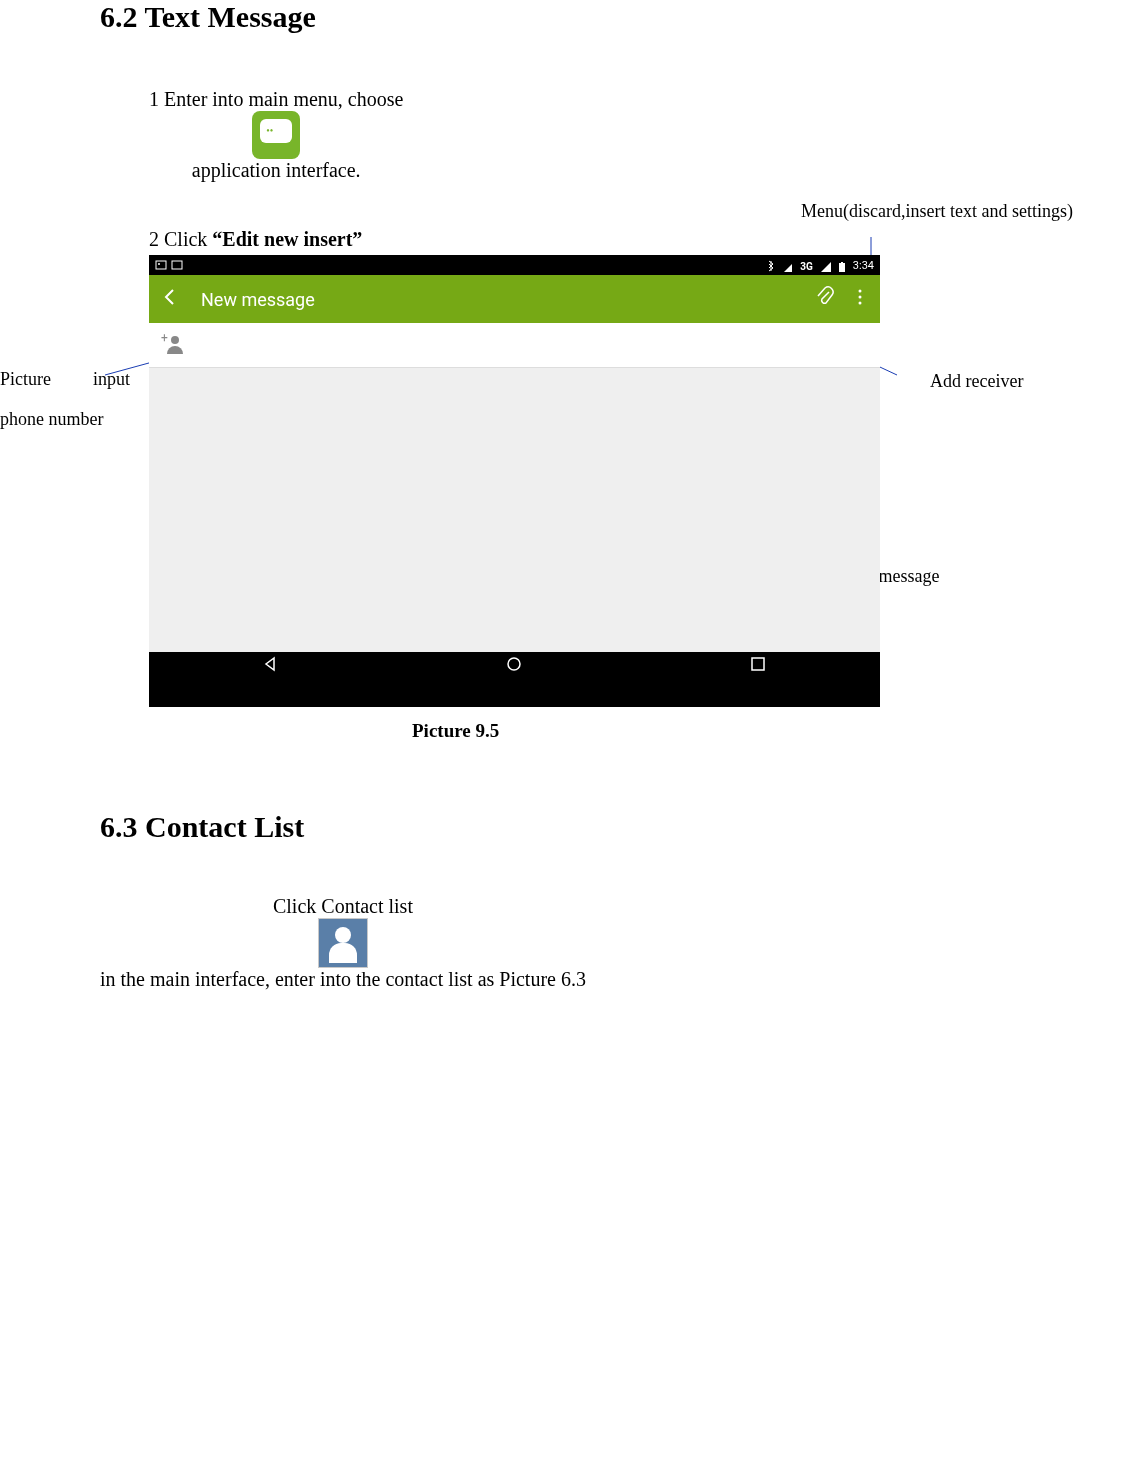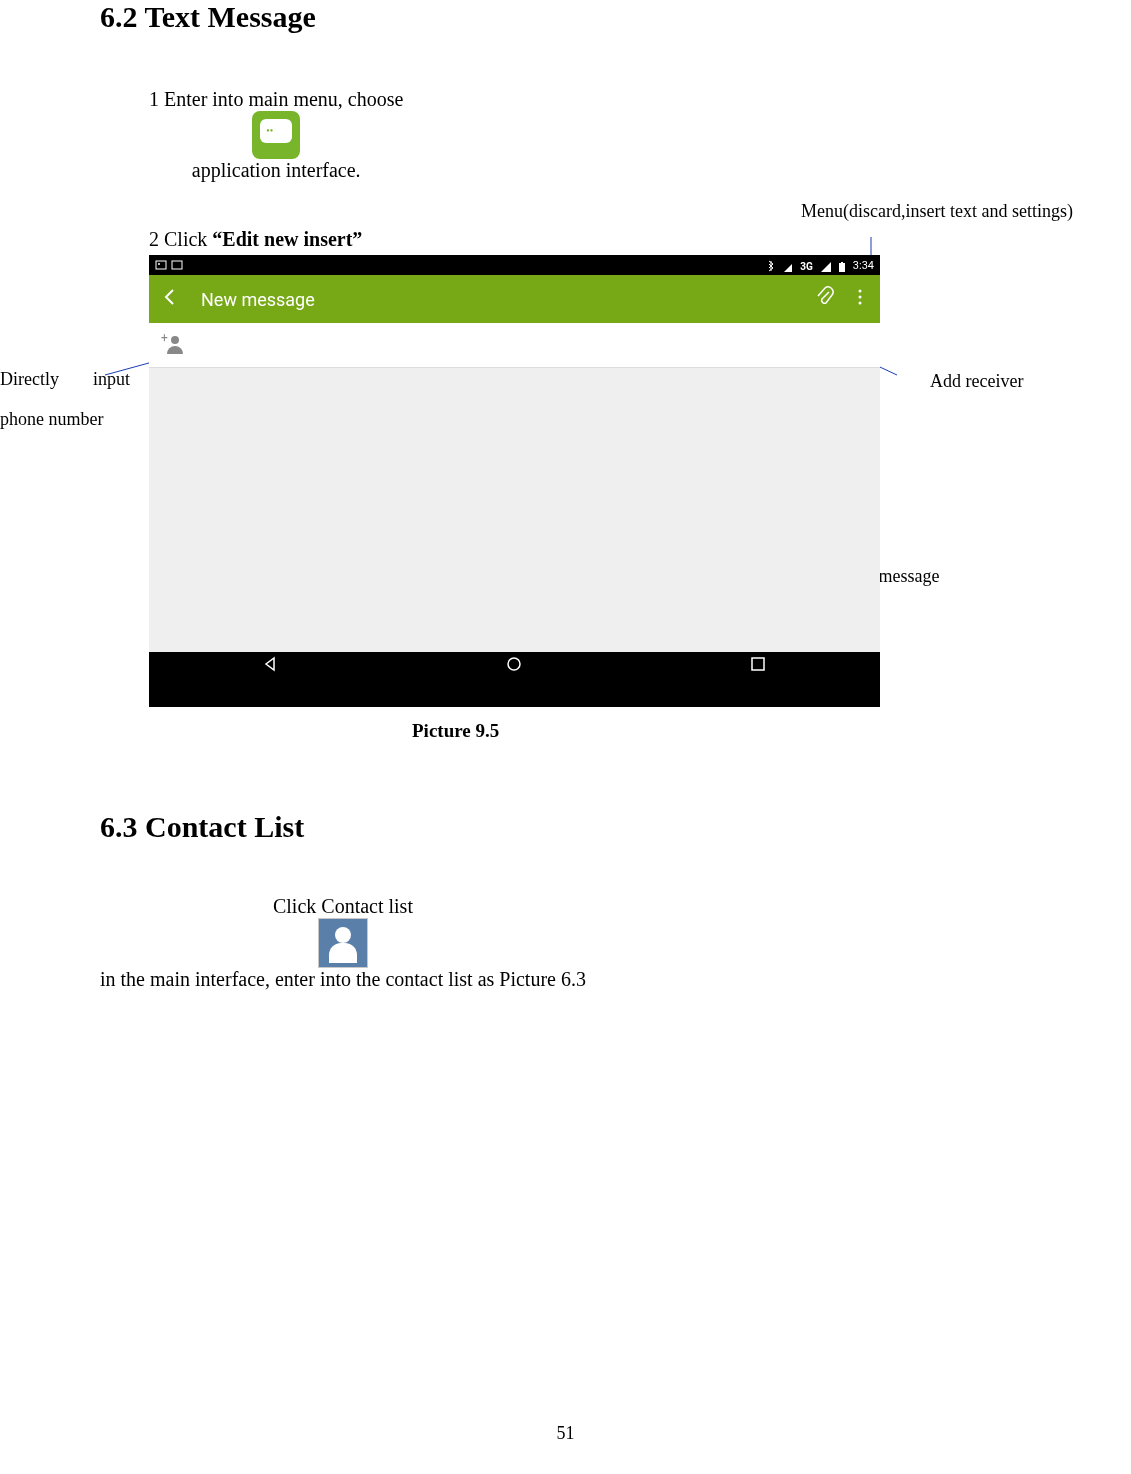--- a/index.html
+++ b/index.html
@@ -199,21 +199,21 @@
       <span class="face">••</span>
     </span>
     <span> application interface.</span>
   </div>
 
   <div class="bodytext" style="left:149px; top:228px;">
     <span>2 Click </span>
     <b>“Edit new insert”</b>
   </div>
 
-  <div class="callout-l" style="left:0px; top:360px;">Directly input phone number</div>
+  <div class="callout-l" style="left:0px; top:360px;">Picture input phone number</div>
 
   <div class="callout" style="left:801px; top:195px; width:330px;">Menu(discard,insert text and settings)</div>
 
   <div class="callout" style="left:930px; top:365px;">Add receiver</div>
 
   <div class="callout" style="left:838px; top:560px; line-height:1.8;">Send message</div>
 
   <svg class="arrow" style="left:105px; top:345px;" width="110" height="40">
     <defs>
     </defs>
@@ -317,15 +317,14 @@
 
   <div class="bodytext" style="left:100px; top:895px; display:flex; align-items:center;">
     <span>Click Contact list </span>
     <span class="contact-icon" style="margin:0 6px;">
       <span class="head"></span>
         <span class="body"></span>
     </span>
     <span> in the main interface, enter into the contact list as Picture 6.3</span>
   </div>
 
-  <div class="pageno">51</div>
 
 </div>
 
 </body></html>

